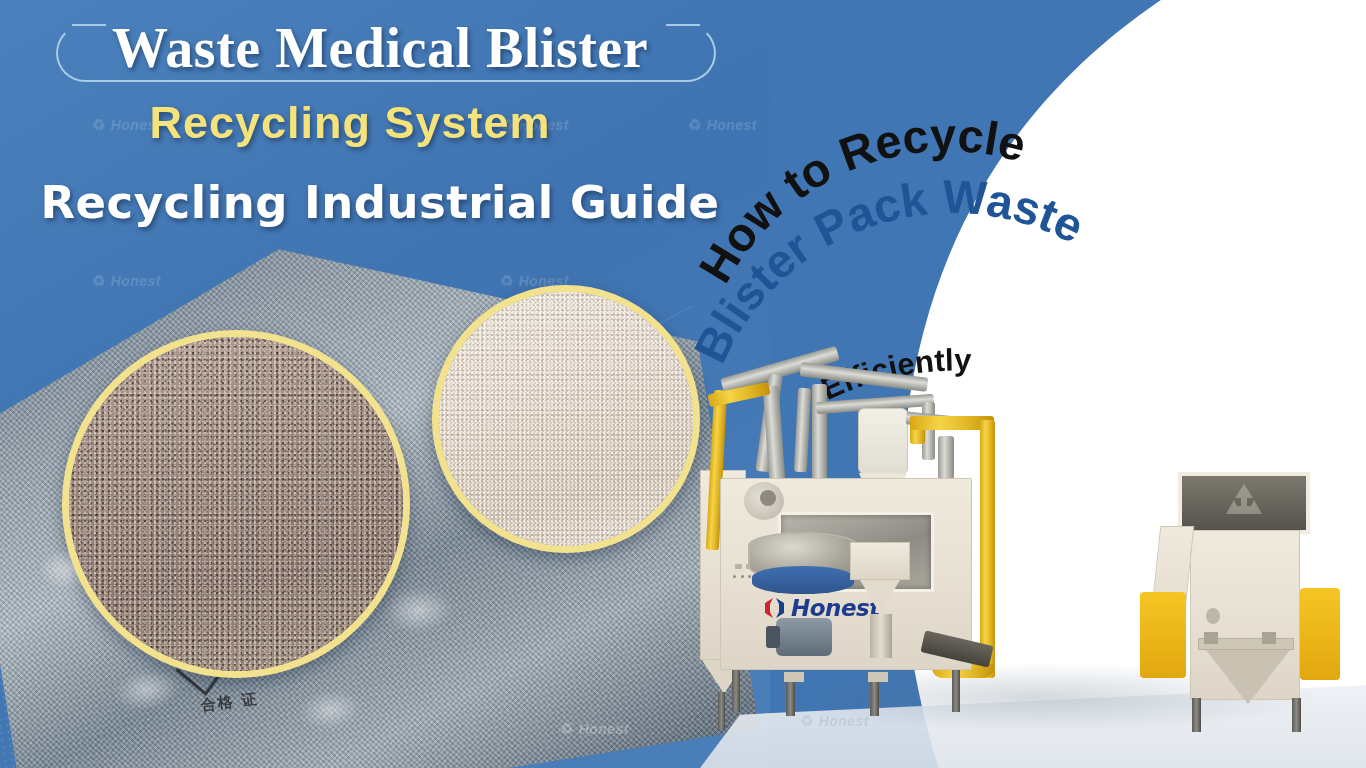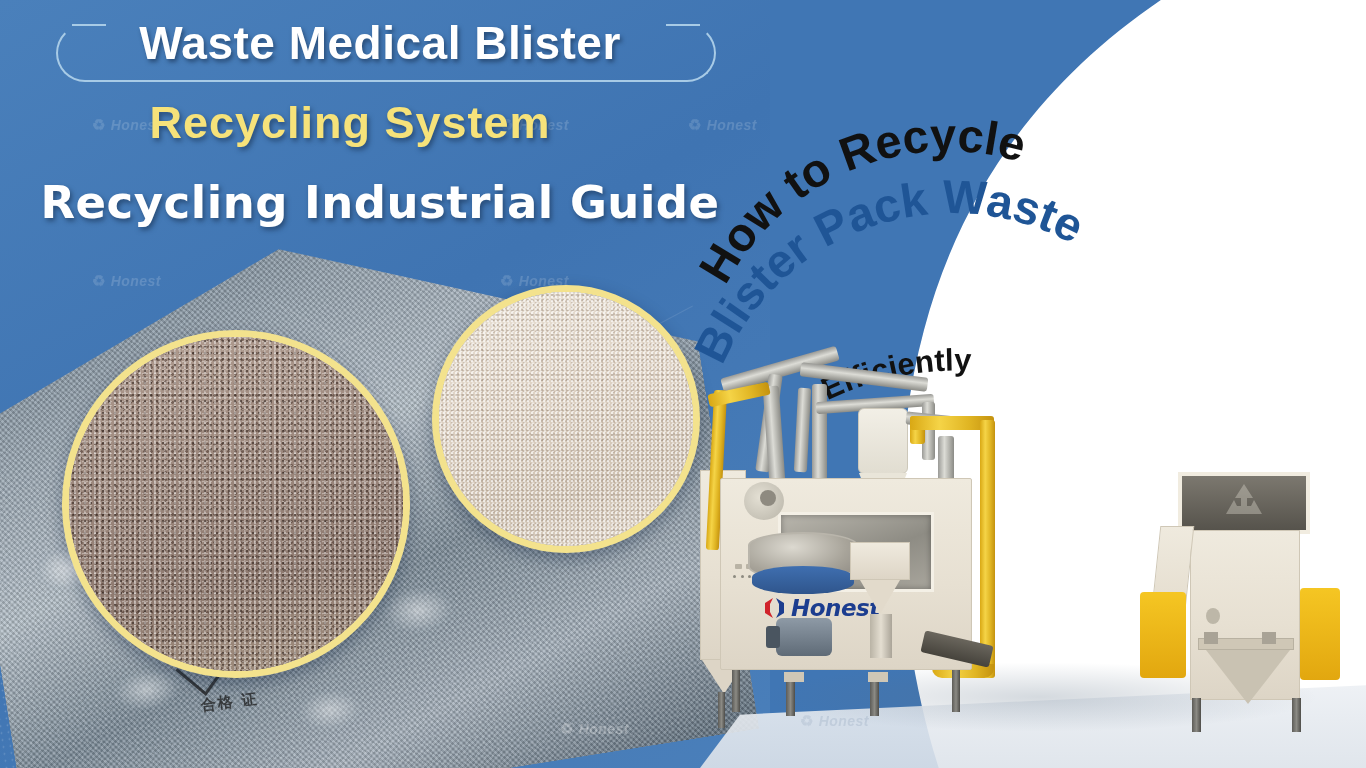--- a/index.html
+++ b/index.html
@@ -82,22 +82,22 @@
     border-top-color:transparent;
   }
   .bracket:before, .bracket:after{
     content:""; position:absolute; top:-2.5px; height:2.5px; background:#a8cbe6;
   }
   .bracket:before{ left:14px; width:34px; }
   .bracket:after { right:14px; width:34px; }
 
   .t1 {
     position:absolute; left:0; top:16px; width:760px; text-align:center;
-    font-family:Liberation Sans, sans-serif;
-    font-size:46px; font-weight:bold; color:#ffffff; letter-spacing:.5px;
+    font-family:Liberation Serif, serif;
+    font-size:56px; font-weight:bold; color:#ffffff; letter-spacing:.5px;
     text-shadow:2px 3px 4px rgba(18,40,70,.55);
     z-index:3;
   }
   .t2 {
     position:absolute; left:0; top:97px; width:700px; text-align:center;
     font-family:Liberation Sans, sans-serif;
     font-size:45px; font-weight:bold; color:#f6e27a; letter-spacing:1px;
     text-shadow:2px 3px 5px rgba(18,40,70,.55);
     z-index:3;
   }

